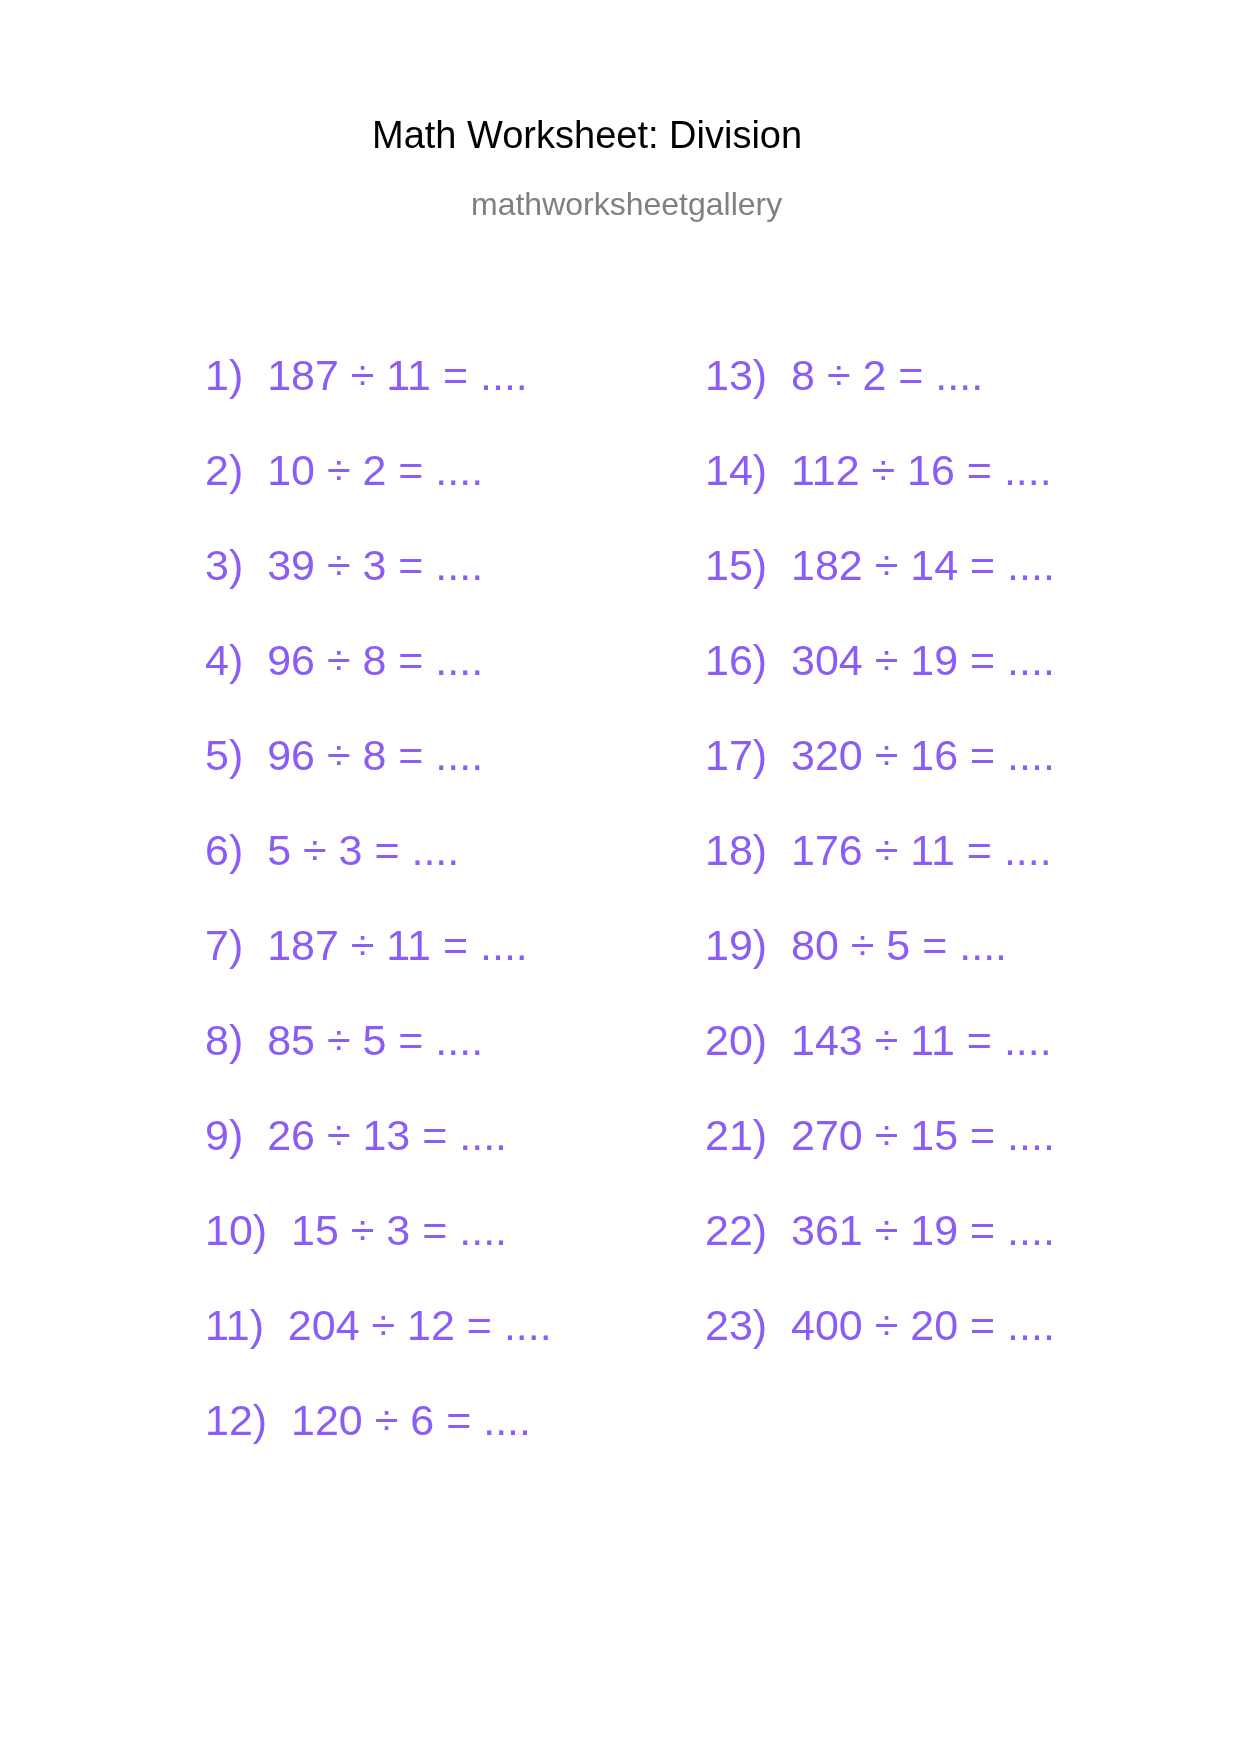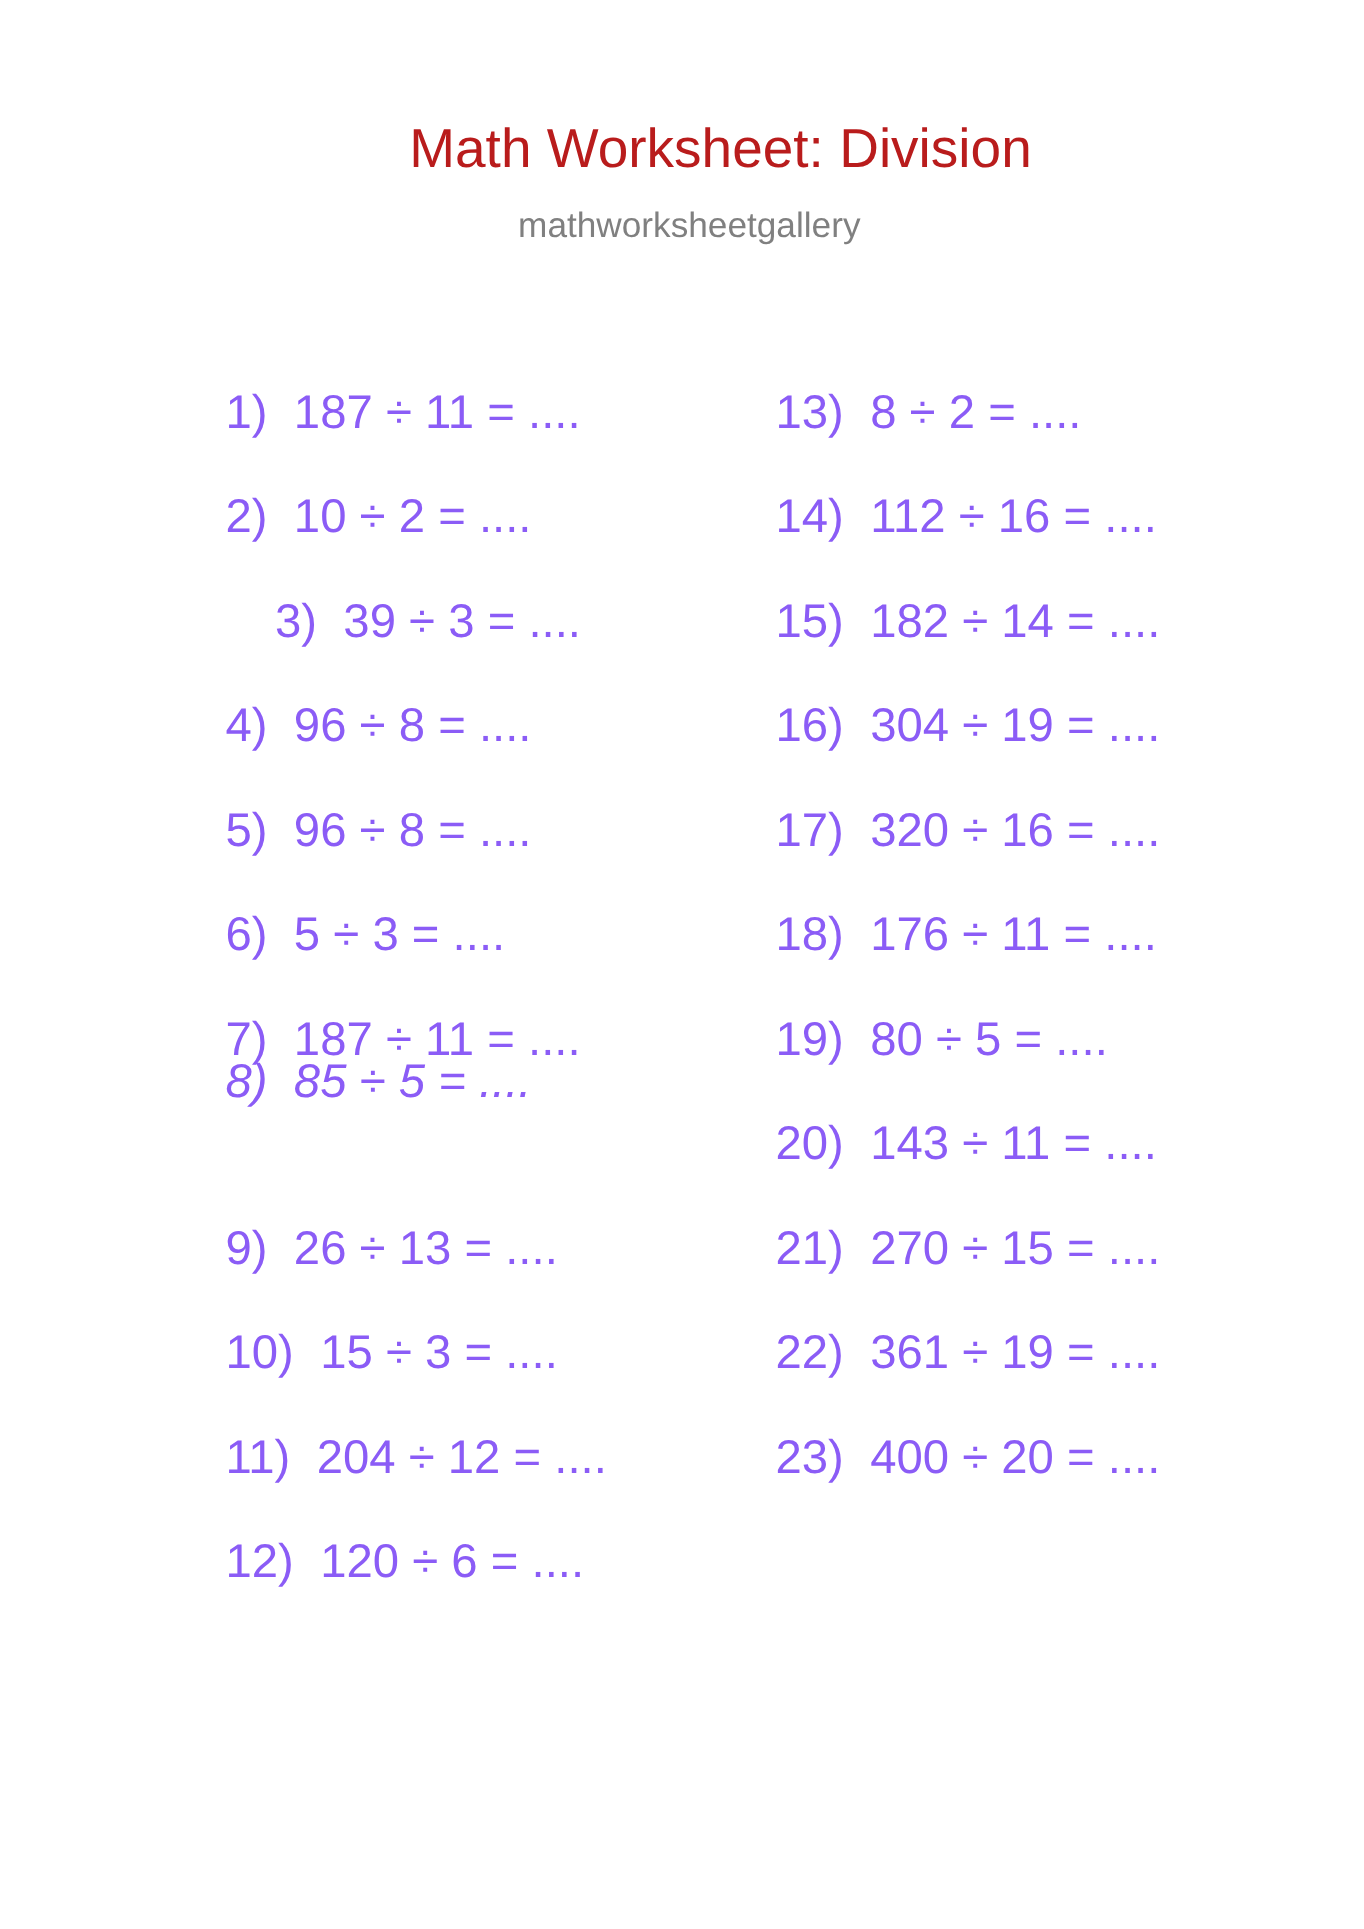--- a/index.html
+++ b/index.html
@@ -12,24 +12,24 @@
       height: 1754px;
       position: relative;
       overflow: hidden;
       font-family: "Liberation Sans", sans-serif;
       color: #000000;
     }
     .title {
       position: absolute;
       left: 372px;
       top: 106px;
-      font-size: 50px;
+      font-size: 38px;
       line-height: 58px;
       white-space: nowrap;
-      color: #b91c1c;
+      color: #000000;
       margin: 0;
       font-weight: normal;
     }
     .subtitle {
       position: absolute;
       left: 471px;
       top: 184px;
       font-size: 32px;
       line-height: 40px;
       white-space: pre;
@@ -45,26 +45,26 @@
   </style>
 </head>
 <body>
 
 <h1 class="title">Math Worksheet: Division</h1>
 <div class="subtitle">mathworksheetgallery</div>
 
 <div>
   <div class="problem" style="left:205px; top:354px;">1)  187 ÷ 11 = ....</div>
   <div class="problem" style="left:205px; top:449px;">2)  10 ÷ 2 = ....</div>
-  <div class="problem" style="left:205px; top:544px;margin-left:45px;">3)  39 ÷ 3 = ....</div>
+  <div class="problem" style="left:205px; top:544px;">3)  39 ÷ 3 = ....</div>
   <div class="problem" style="left:205px; top:639px;">4)  96 ÷ 8 = ....</div>
   <div class="problem" style="left:205px; top:734px;">5)  96 ÷ 8 = ....</div>
   <div class="problem" style="left:205px; top:829px;">6)  5 ÷ 3 = ....</div>
   <div class="problem" style="left:205px; top:924px;">7)  187 ÷ 11 = ....</div>
-  <div class="problem" style="left:205px; top:962px;font-style:italic;">8)  85 ÷ 5 = ....</div>
+  <div class="problem" style="left:205px; top:1019px;">8)  85 ÷ 5 = ....</div>
   <div class="problem" style="left:205px; top:1114px;text-align:right;">9)  26 ÷ 13 = ....</div>
   <div class="problem" style="left:205px; top:1209px;">10)  15 ÷ 3 = ....</div>
   <div class="problem" style="left:205px; top:1304px;">11)  204 ÷ 12 = ....</div>
   <div class="problem" style="left:205px; top:1399px;">12)  120 ÷ 6 = ....</div>
 </div>
 
 <div>
   <div class="problem" style="left:705px; top:354px;">13)  8 ÷ 2 = ....</div>
   <div class="problem" style="left:705px; top:449px;">14)  112 ÷ 16 = ....</div>
   <div class="problem" style="left:705px; top:544px;">15)  182 ÷ 14 = ....</div>

